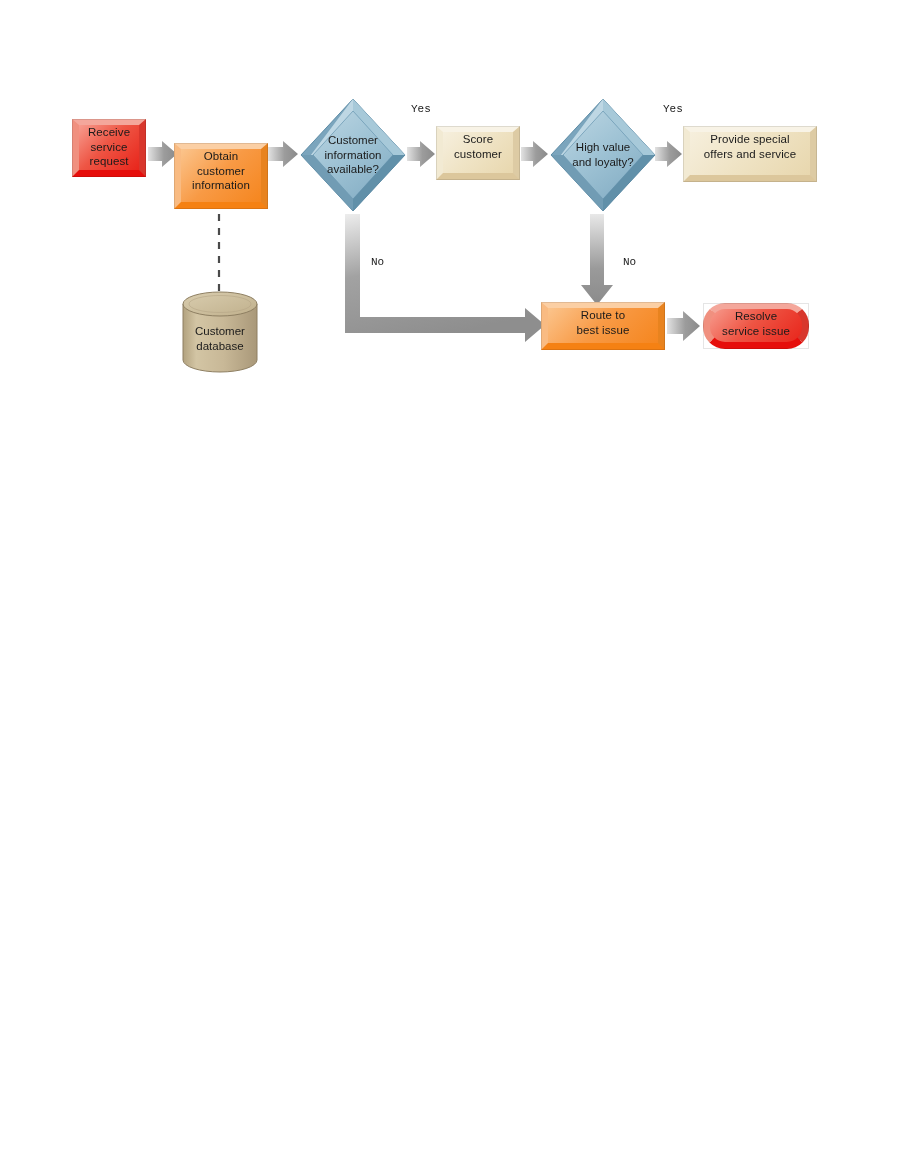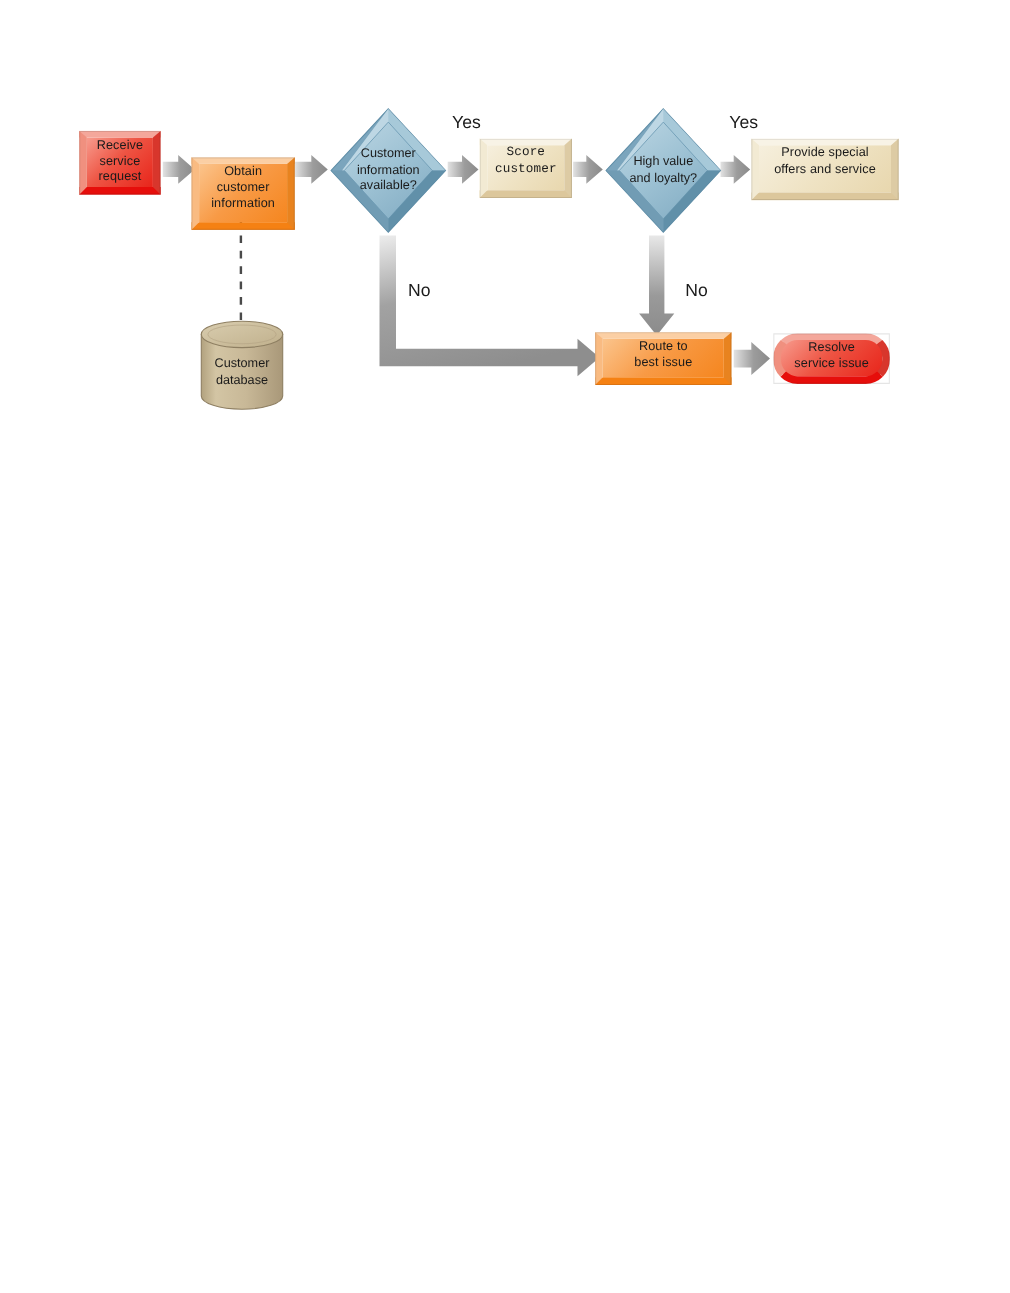--- a/index.html
+++ b/index.html
@@ -111,24 +111,25 @@
     font-size: 11.5px;
     line-height: 1.3;
     color: #1a1a1a;
     white-space: pre-line;
     z-index: 3;
   }
 
   
   .edge-label {
     position: absolute;
-    font-size: 16px;
+    font-size: 11px;
     color: #1a1a1a;
     z-index: 6;
     white-space: nowrap;
+    font-family: Liberation Mono, monospace;
   }
 
   svg.connectors {
     position: absolute;
     left: 0; top: 0;
     width: 918px; height: 1175px;
     z-index: 2;
     pointer-events: none;
   }
 </style>
@@ -229,21 +230,21 @@
       <polygon points="54,14 94,58 54,102 14,58" fill="url(#dFace1)"></polygon>
       <polygon points="54,14 94,58 54,102 14,58" fill="none" stroke="#6e9cb5" stroke-width="0.8"></polygon>
       <polygon points="54,102 94,58 106,58 54,114" fill="#5d8ca6" opacity="0.85"></polygon>
       <polygon points="54,102 14,58 2,58 54,114" fill="#6d99b1" opacity="0.7"></polygon>
     </svg>
     <div class="diamond-text">Customer
 information
 available?</div>
   </div>
 
-  <div class="node box cream" style="left:436px; top:126px; width:84px; height:54px;font-family:Liberation Mono, monospace;">
+  <div class="node box cream" style="left:436px; top:126px; width:84px; height:54px;">
     <span class="label">Score
 customer</span>
   </div>
 
   <div class="diamond-wrap" style="left:549px; top:97px; width:108px; height:116px;">
     <svg viewBox="0 0 108 116" preserveAspectRatio="none">
       <defs>
         <linearGradient id="dFace2" x1="0" y1="0" x2="0.7" y2="1">
           <stop offset="0%" stop-color="#bcd6e3"></stop>
           <stop offset="55%" stop-color="#9ec2d4"></stop>

